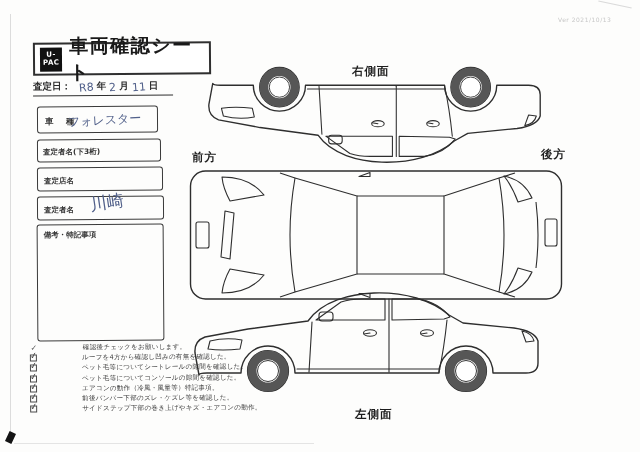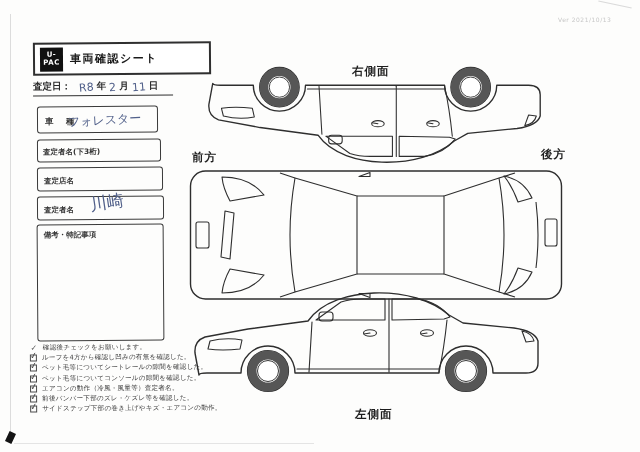--- a/index.html
+++ b/index.html
@@ -9,21 +9,21 @@
     font-family:"DejaVu Sans", sans-serif; color:#2b2b2b; overflow:hidden;
     margin:0 auto;
   }
   .abs { position:absolute; }
 
   
   .hdr-box { left:33px; top:42px; width:178px; height:33px; border:2px solid #2f2f2f;
     display:flex; align-items:center; gap:7px; padding-left:5px; transform:rotate(-0.5deg); background:#fff; }
   .logo { width:23px; height:24px; background:#111; color:#fff; display:flex; flex-direction:column;
     align-items:center; justify-content:center; font-size:7px; font-weight:bold; line-height:1.05; letter-spacing:0.5px; }
-  .title { font-size:11px; font-weight:bold; letter-spacing:1.5px; color:#191919; }
+  .title { font-size:19px; font-weight:bold; letter-spacing:1.5px; color:#191919; }
 
   
   .date-line { left:33px; top:80px; width:140px; height:16px; border-bottom:1.6px solid #2f2f2f;
     display:flex; align-items:flex-end; font-size:9.5px; font-weight:bold; padding-bottom:2px; transform:rotate(-0.4deg); }
   .hw { color:#51608a; font-weight:normal; }
   .date-line .hw { font-size:11px; transform:rotate(-4deg); margin:0 2px; position:relative; top:1px; }
   .date-line .unit { margin:0 1px; }
   .date-line .lbl { margin-right:6px; }
 
   
@@ -41,21 +41,21 @@
   .f-assessor .fval { position:absolute; left:52px; top:-6px; font-size:17px; transform:rotate(-8deg); white-space:nowrap; }
   .f-remarks { left:37px; top:224px; width:127px; height:117px; }
   .f-remarks .flabel { position:absolute; left:6px; top:5px;text-align:center; }
 
   
   .checklist { left:30px; top:344px; width:230px; display:flex; flex-direction:column; gap:2.6px; transform:rotate(-0.3deg); }
   .chk-row { display:flex; align-items:center; gap:5px; height:7.5px; }
   .chk-mark { font-size:8px; color:#555; width:8px; text-align:center; }
   .chk-box { position:relative; width:7px; height:7px; border:1px solid #4a4a4a; flex:0 0 auto; }
   .chk-tick { position:absolute; left:-1px; top:-5px; font-size:9px; color:#4a4a4a; transform:rotate(-10deg); }
-  .chk-text { font-size:6.6px; color:#3d3d3d; letter-spacing:0.2px; white-space:nowrap; }
+  .chk-text { font-size:6.6px; color:#3d3d3d; letter-spacing:0.2px; white-space:nowrap;margin-left:40px; }
 
   
   .dlabel { font-weight:bold; font-size:11.5px; letter-spacing:1px; color:#1d1d1d; }
   .lab-right { left:352px; top:64px; }
   .lab-front { left:192px; top:150px; }
   .lab-rear  { left:541px; top:147px; }
   .lab-left  { left:355px; top:407px; }
 
   .ver-note { left:558px; top:16px; font-size:6px; color:#c7c7c7; letter-spacing:0.5px; }
 
@@ -138,21 +138,21 @@
     <div class="chk-row">
       <span class="chk-box">
           <span class="chk-tick">✓</span>
         </span>
       <span class="chk-text">ペット毛等についてコンソールの隙間を確認した。</span>
     </div>
     <div class="chk-row">
       <span class="chk-box">
           <span class="chk-tick">✓</span>
         </span>
-      <span class="chk-text">エアコンの動作（冷風・風量等）査定者名。</span>
+      <span class="chk-text">エアコンの動作（冷風・風量等）特記事項。</span>
     </div>
     <div class="chk-row">
       <span class="chk-box">
           <span class="chk-tick">✓</span>
         </span>
       <span class="chk-text">前後バンパー下部のズレ・ケズレ等を確認した。</span>
     </div>
     <div class="chk-row">
       <span class="chk-box">
           <span class="chk-tick">✓</span>

